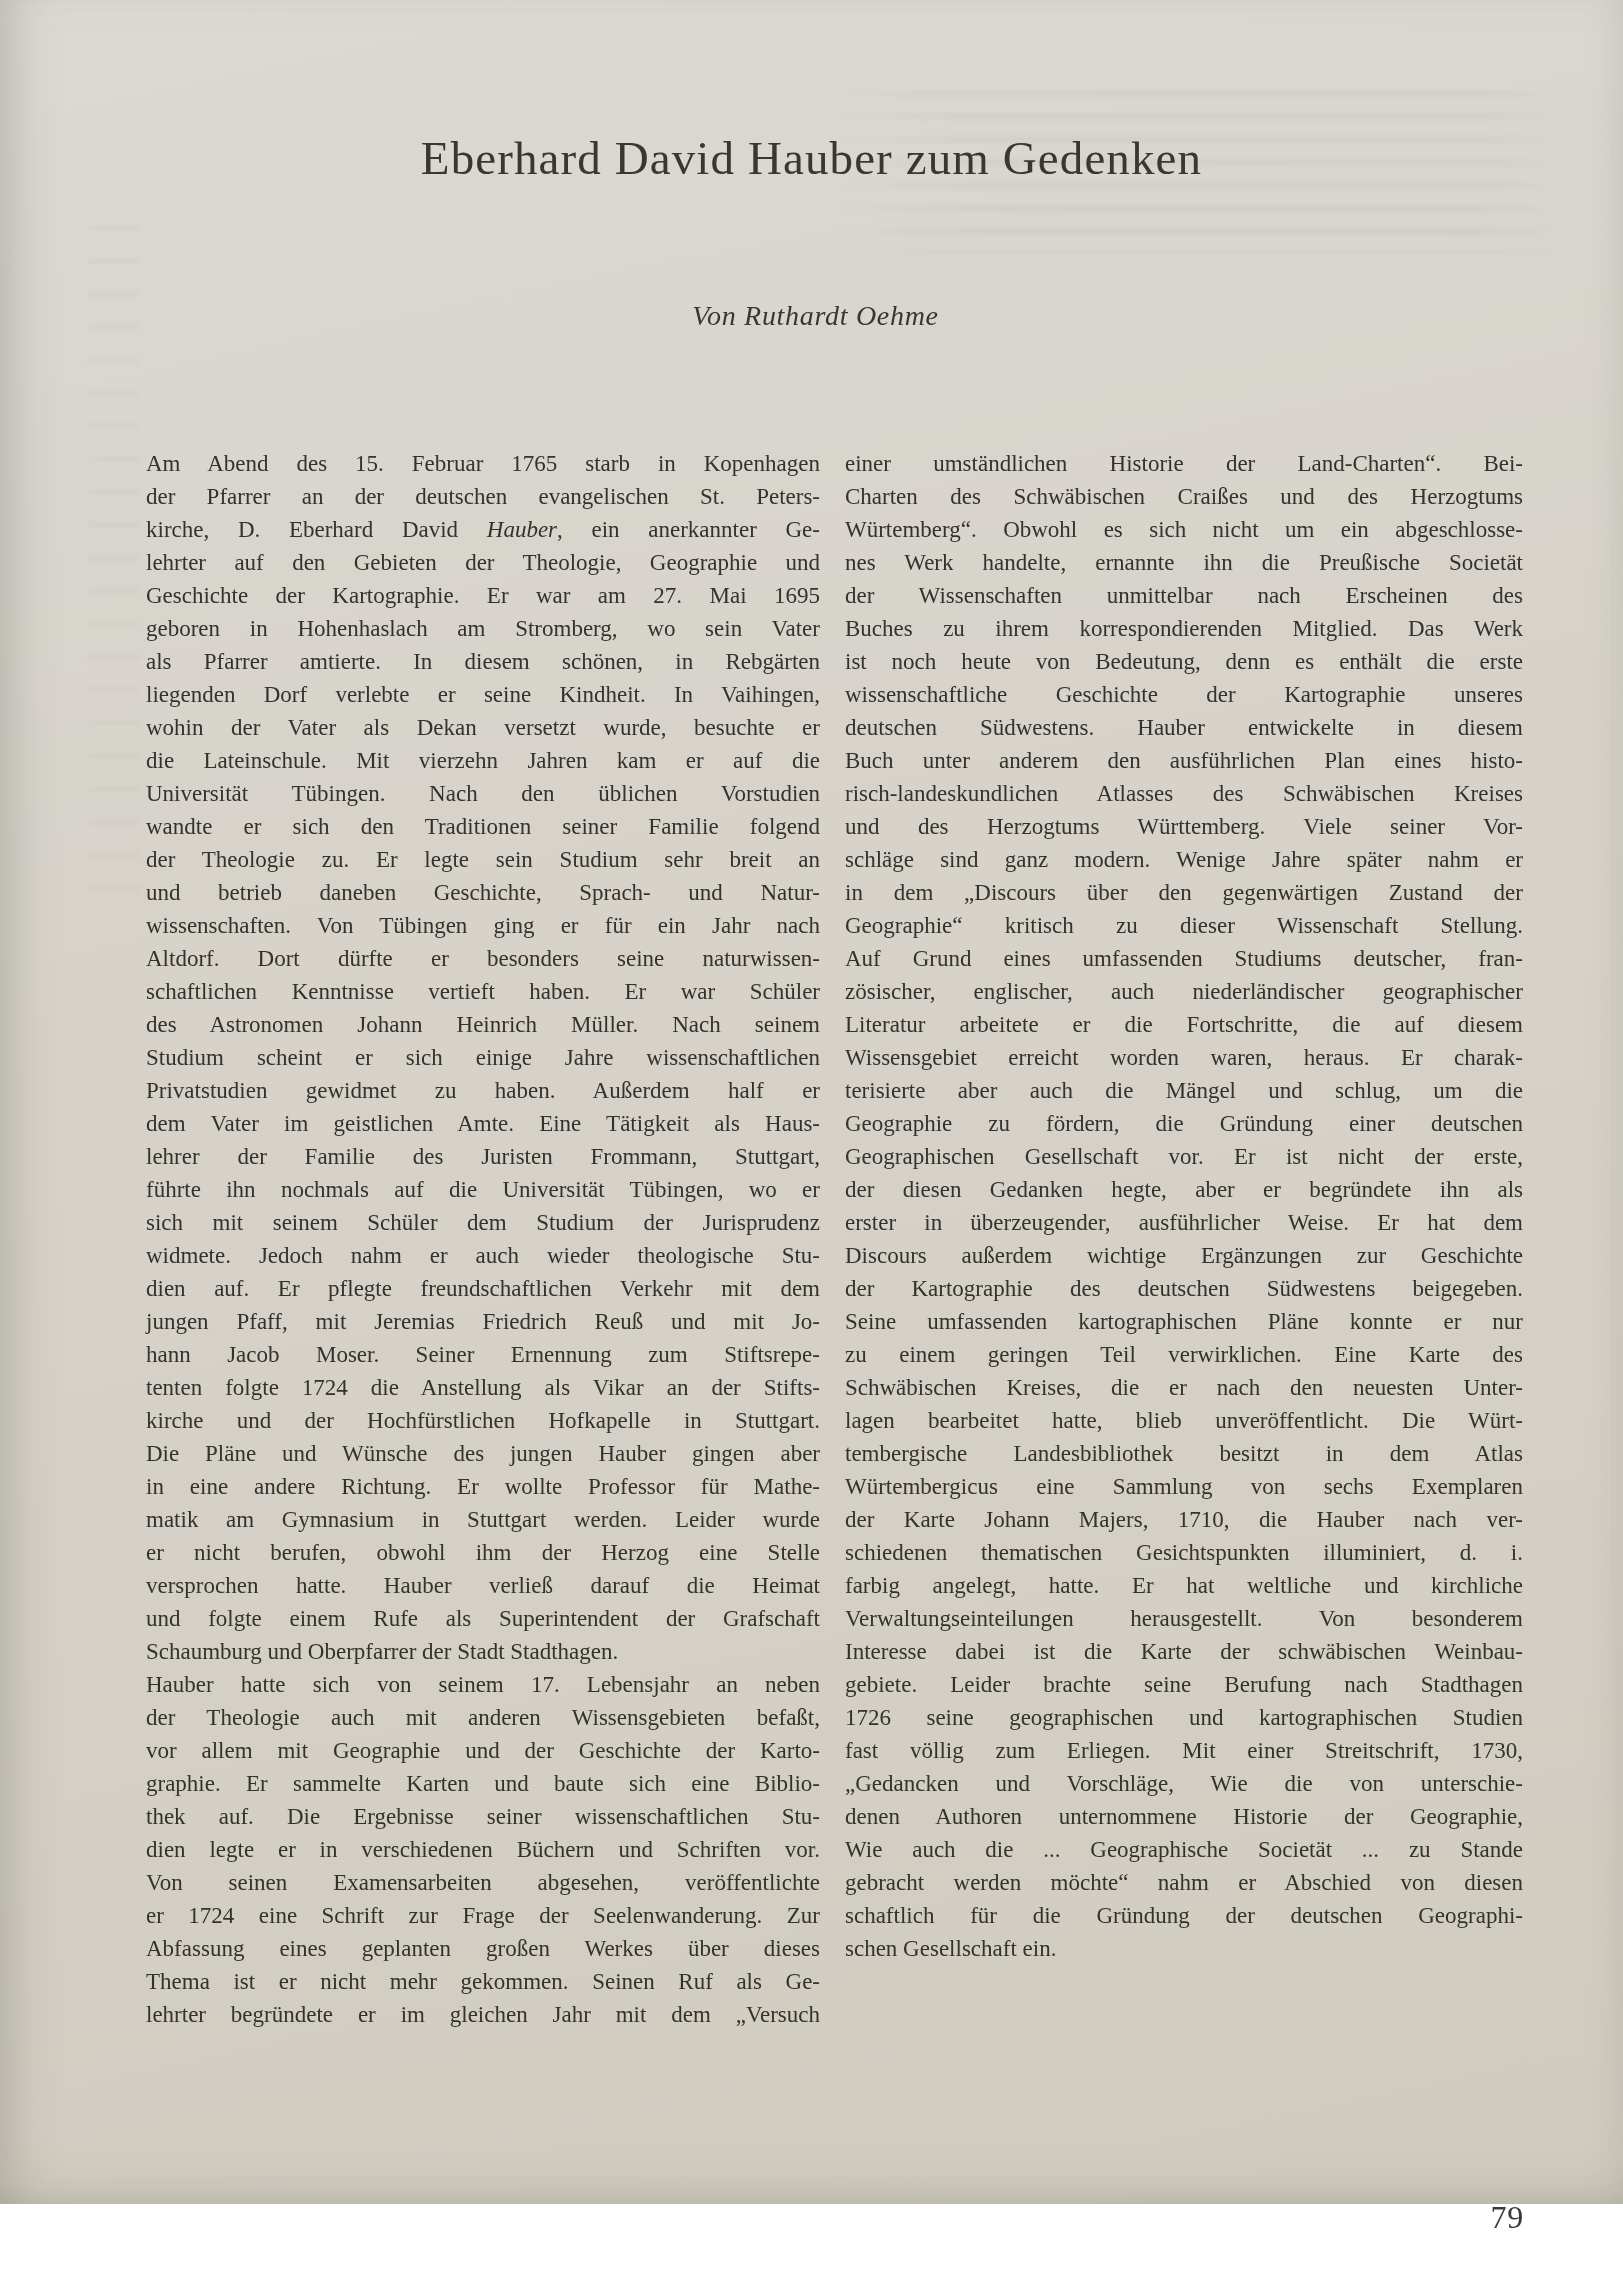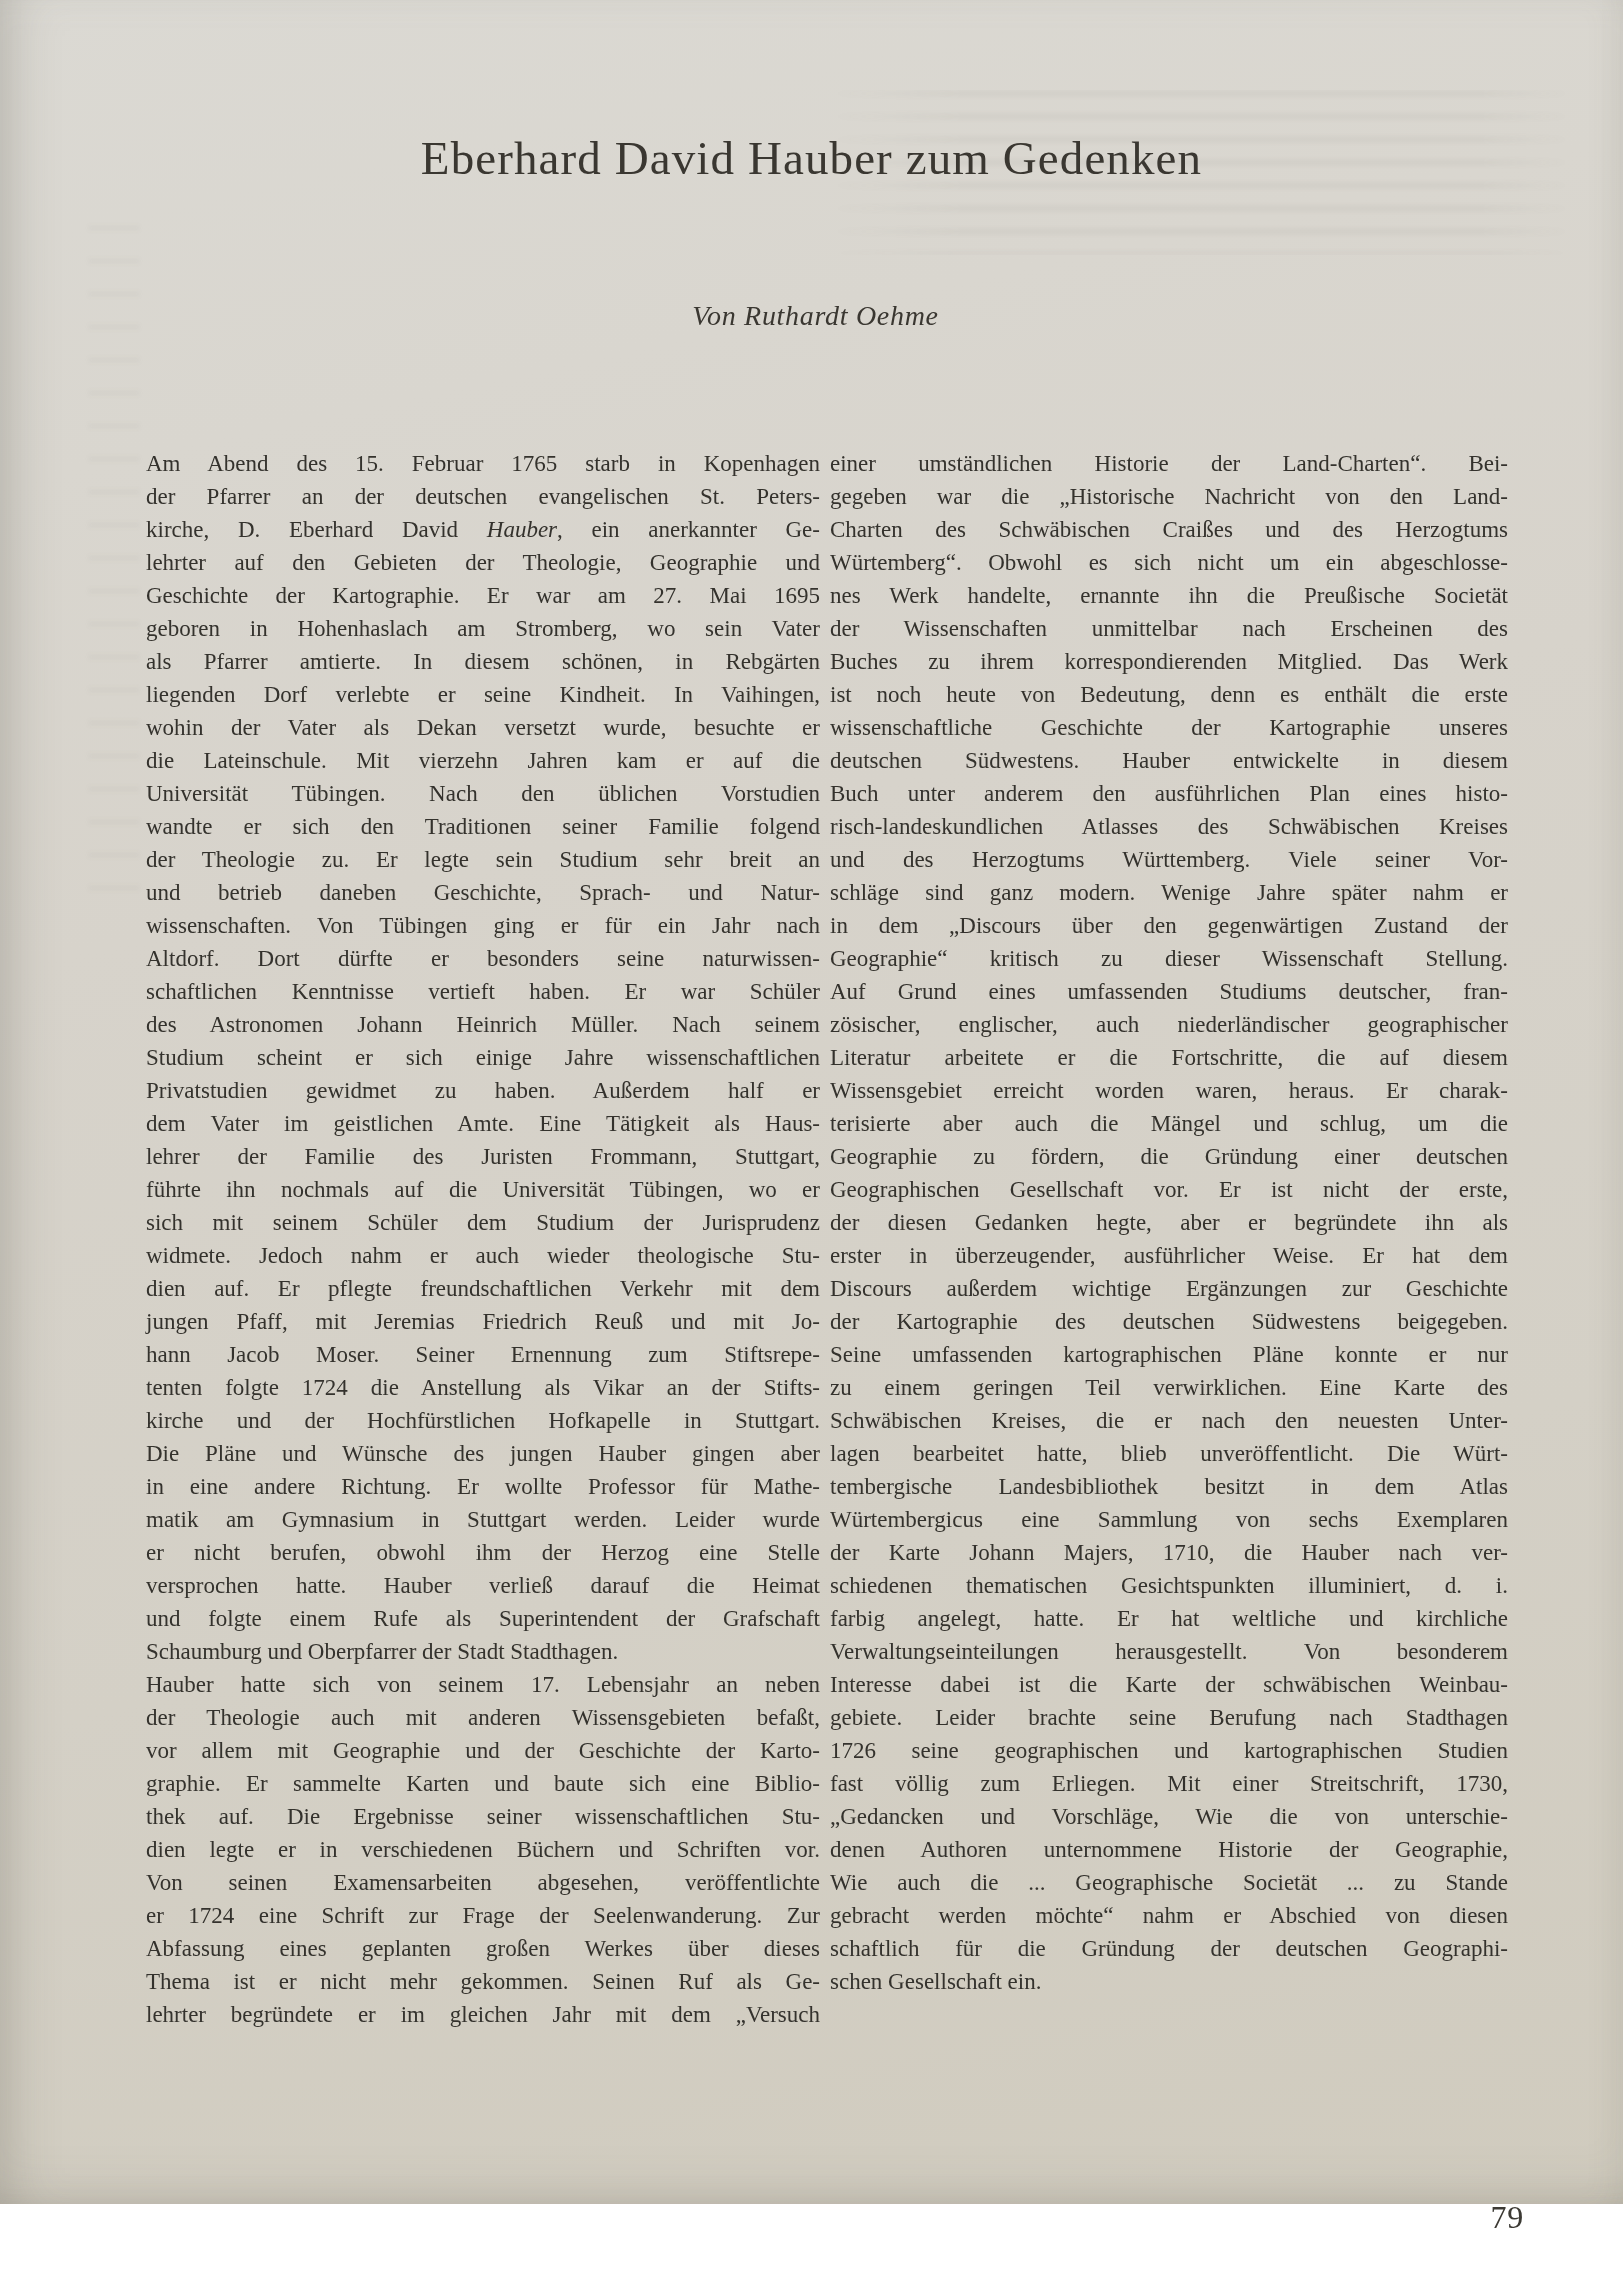--- a/index.html
+++ b/index.html
@@ -60,21 +60,21 @@
     font-style: italic;
     font-size: 28px;
     letter-spacing: 0.7px;
     color: #3a3731;
   }
   .columns {
     position: absolute;
     top: 447px; left: 146px;
     width: 1377px;
     display: flex;
-    gap: 10px;
+    gap: 25px;
     font-size: 23px;
     line-height: 33px;
     color: #34322d;
   }
   .col { width: 674px; }
   .col[data-column="right"] { width: 678px; }
   .line {
     text-align: justify;
     text-align-last: justify;
     height: 33px;
@@ -149,21 +149,20 @@
         <div class="line">thek auf. Die Ergebnisse seiner wissenschaftlichen Stu-</div>
         <div class="line">dien legte er in verschiedenen Büchern und Schriften vor.</div>
         <div class="line">Von seinen Examensarbeiten abgesehen, veröffentlichte</div>
         <div class="line">er 1724 eine Schrift zur Frage der Seelenwanderung. Zur</div>
         <div class="line">Abfassung eines geplanten großen Werkes über dieses</div>
         <div class="line">Thema ist er nicht mehr gekommen. Seinen Ruf als Ge-</div>
         <div class="line">lehrter begründete er im gleichen Jahr mit dem „Versuch</div>
       </div>
     <div class="col" data-column="right">
         <div class="line">einer umständlichen Historie der Land-Charten“. Bei-</div>
-        <div class="line">gegeben war die „Historische Nachricht von den Land-</div>
         <div class="line">Charten des Schwäbischen Craißes und des Herzogtums</div>
         <div class="line">Würtemberg“. Obwohl es sich nicht um ein abgeschlosse-</div>
         <div class="line">nes Werk handelte, ernannte ihn die Preußische Societät</div>
         <div class="line">der Wissenschaften unmittelbar nach Erscheinen des</div>
         <div class="line">Buches zu ihrem korrespondierenden Mitglied. Das Werk</div>
         <div class="line">ist noch heute von Bedeutung, denn es enthält die erste</div>
         <div class="line">wissenschaftliche Geschichte der Kartographie unseres</div>
         <div class="line">deutschen Südwestens. Hauber entwickelte in diesem</div>
         <div class="line">Buch unter anderem den ausführlichen Plan eines histo-</div>
         <div class="line">risch-landeskundlichen Atlasses des Schwäbischen Kreises</div>

